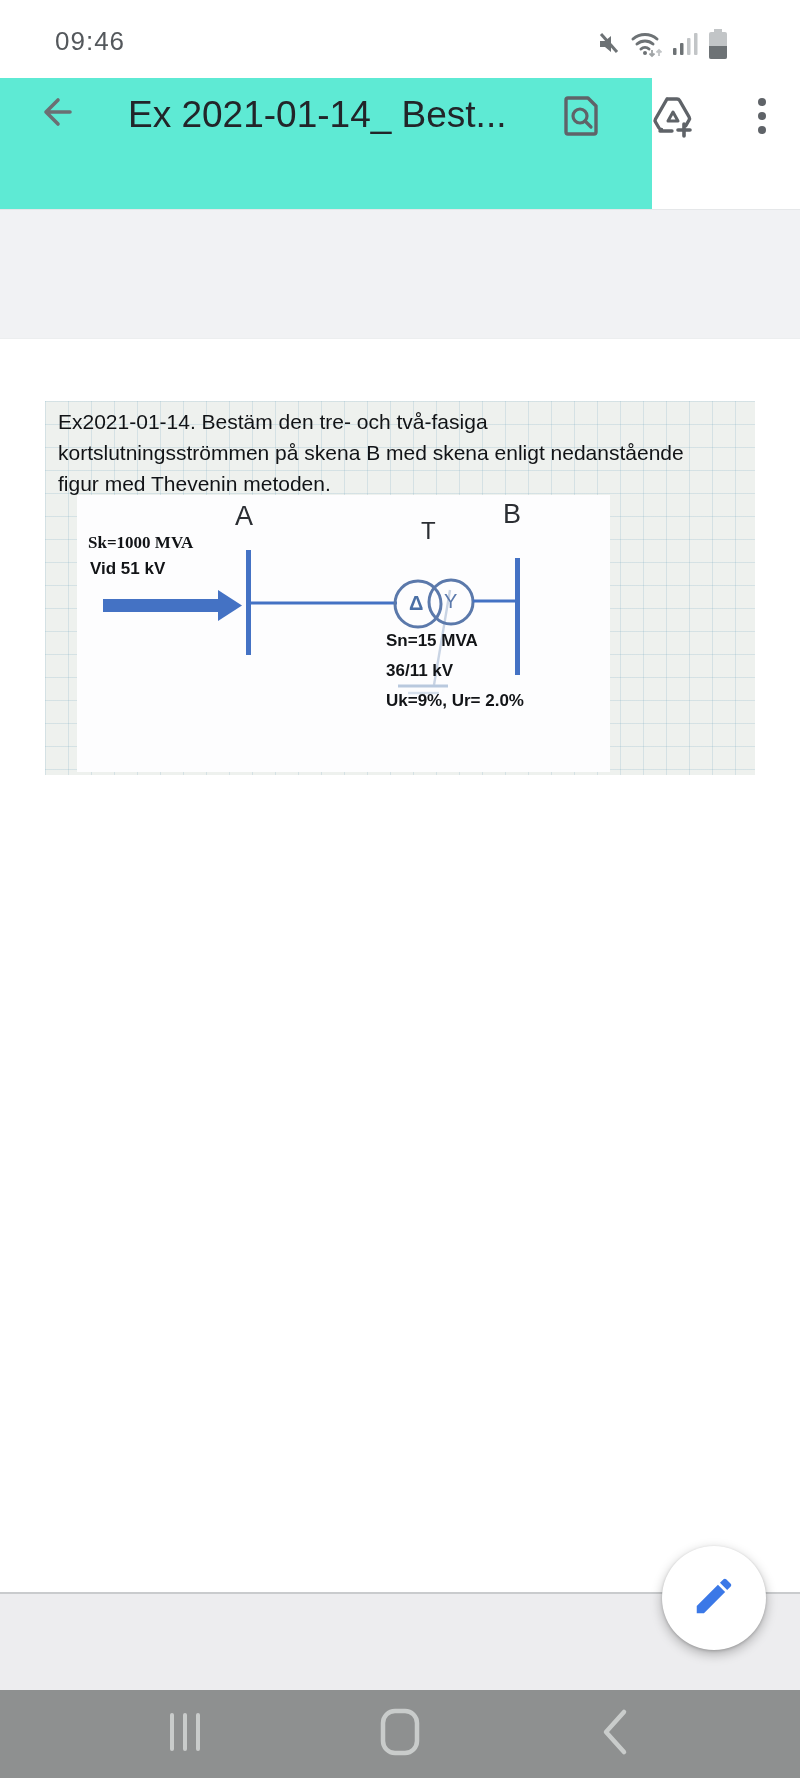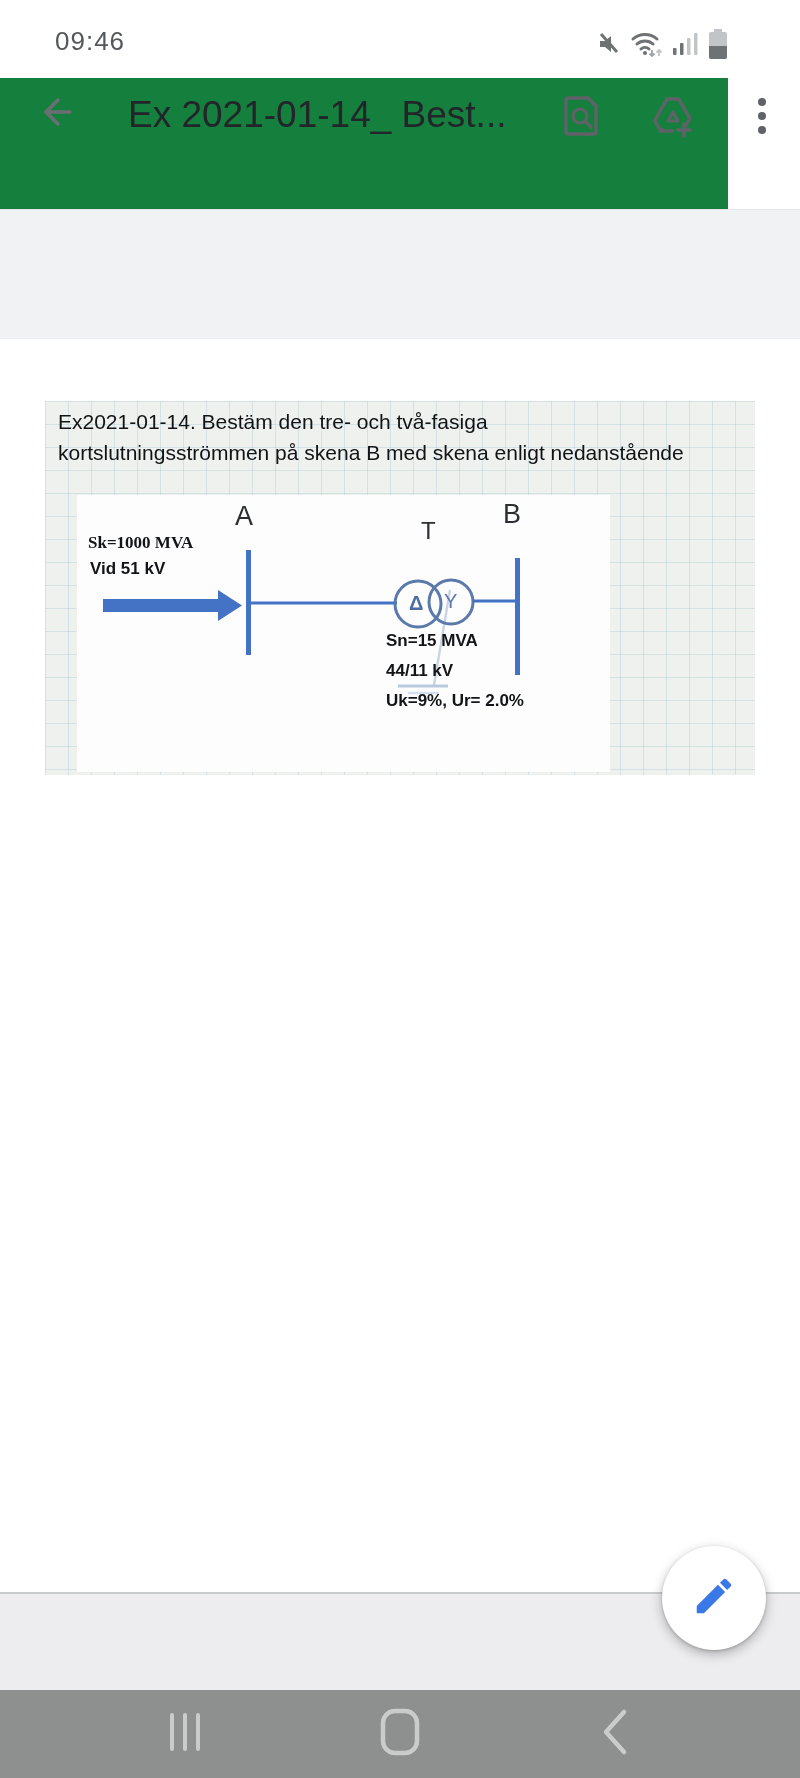--- a/index.html
+++ b/index.html
@@ -6,21 +6,21 @@
   *{box-sizing:border-box;}
   #screen{
     position:relative;width:800px;height:1778px;margin:0 auto;background:#ffffff;
     font-family:"Liberation Sans",sans-serif;overflow:hidden;
   }
   
   .status-bar{position:absolute;left:0;top:0;width:772px;height:78px;background:#ffffff;}
   .status-time{position:absolute;left:55px;top:26px;font-size:26px;color:#54585c;letter-spacing:1px;}
   .status-icons{position:absolute;right:42px;top:30px;height:32px;display:flex;align-items:center;gap:7px;}
   
-  .app-bar{position:absolute;left:0;top:78px;width:728px;height:131px;background:#15803d;}
+  .app-bar{position:absolute;left:0;top:78px;width:652px;height:131px;background:#5eead4;}
   .back-btn{position:absolute;left:38px;top:14px;width:38px;height:40px;cursor:pointer;}
   .doc-title{position:absolute;left:128px;top:16px;width:430px;font-size:37px;color:#222529;
     white-space:nowrap;overflow:hidden;}
   .appbar-action{position:absolute;top:12px;width:52px;height:52px;cursor:pointer;}
   .act-find{left:556px;}
   .act-add{left:646px;}
   .act-menu{left:736px;}
   
   .viewer-band{position:absolute;left:0;top:209px;width:800px;height:130px;background:#f1f2f4;
     border-top:1px solid #e5e7e9;border-bottom:1px solid #eceeef;}
@@ -133,20 +133,21 @@
   </div>
 
   <div class="viewer-band"></div>
 
   <div class="page">
     <div class="grid-paper">
 
       <div class="problem-text">
         <div>Ex2021-01-14. Bestäm den tre- och två-fasiga</div>
         <div>kortslutningsströmmen på skena B med skena enligt nedanstående</div>
+        <div>figur med Thevenin metoden.</div>
       </div>
 
       <div class="figure-box">
         <svg class="fig-svg" viewBox="0 0 533 277">
 
           <polyline points="373,95 357,190" fill="none" stroke="#c9d4e4" stroke-width="2.4"></polyline>
           <line x1="321" y1="191" x2="371" y2="191" stroke="#b9c9de" stroke-width="3.2"></line>
           <line x1="331" y1="198" x2="362" y2="198" stroke="#d6e0ec" stroke-width="2.4"></line>
 
           <rect x="26" y="104" width="116" height="13" fill="#4472c4"></rect>
@@ -168,21 +169,21 @@
         <div class="fig-label" style="left:13px;top:64px;">Vid 51 kV</div>
 
         <div class="bus-label" style="left:158px;top:6px;">A</div>
         <div class="bus-label" style="left:344px;top:22px;font-size:24px;">T</div>
         <div class="bus-label" style="left:426px;top:4px;">B</div>
 
         <div class="winding-label" style="left:332px;top:97px;color:#4a6fa5;">Δ</div>
         <div class="winding-label" style="left:367px;top:95px;color:#5b79ab;font-weight:400;">Y</div>
 
         <div class="fig-label" style="left:309px;top:136px;">Sn=15 MVA</div>
-        <div class="fig-label" style="left:309px;top:166px;">44/11 kV</div>
+        <div class="fig-label" style="left:309px;top:166px;">36/11 kV</div>
         <div class="fig-label" style="left:309px;top:196px;">Uk=9%, Ur= 2.0%</div>
       </div>
     </div>
   </div>
 
   <div class="fab">
     <span>
       <svg width="46" height="46" viewBox="0 0 24 24">
         <path d="M3 17.25V21h3.75L17.81 9.94l-3.75-3.75L3 17.25zM20.71 7.04c.39-.39.39-1.02 0-1.41l-2.34-2.34c-.39-.39-1.02-.39-1.41 0l-1.83 1.83 3.75 3.75 1.83-1.83z" fill="#3b78e7"></path>
       </svg>

